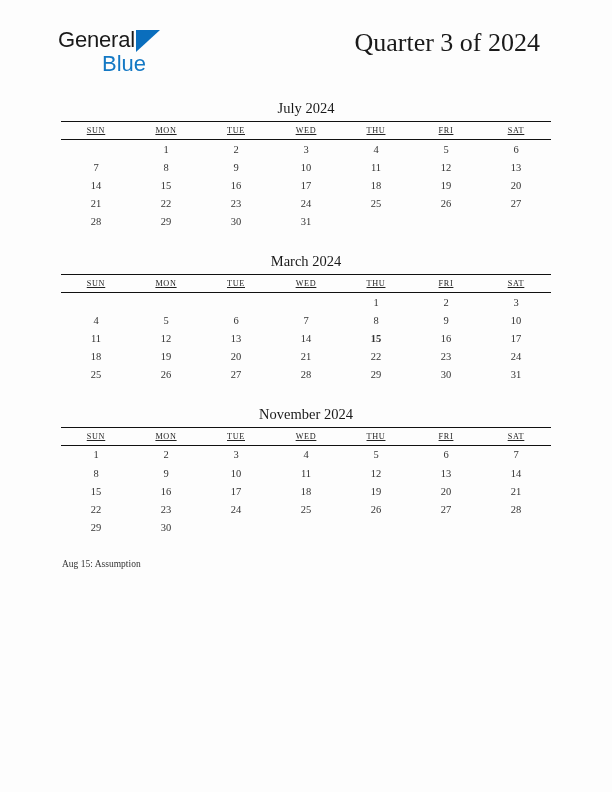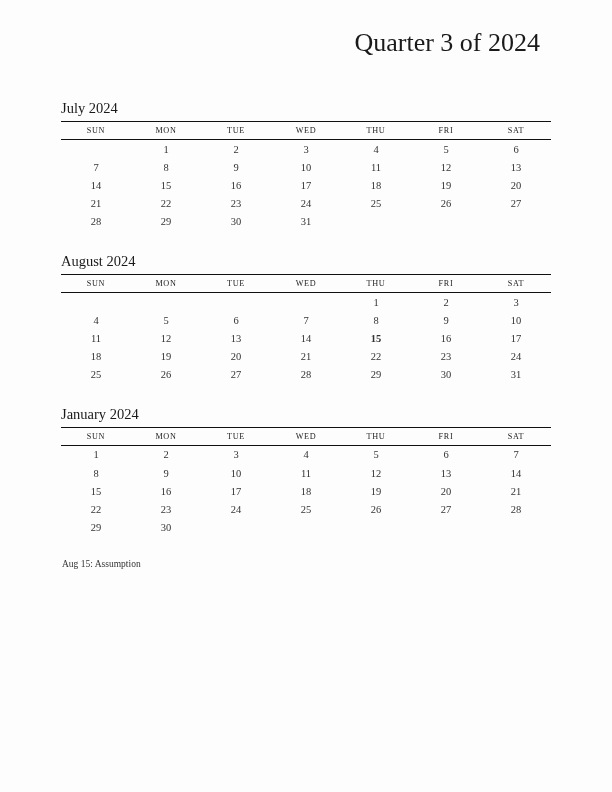--- a/index.html
+++ b/index.html
@@ -77,39 +77,41 @@
 
   
   .months {
     margin-top: 12px;
   }
   .month-block {
     width: 490px;
     margin: 0 auto 20px auto;
   }
   .month-title {
+    text-align: center;
     font-size: 14.5px;
     line-height: 20px;
     color: #1a1a1a;
     padding-bottom: 3px;
   }
   table.month-table {
     width: 490px;
     border-collapse: collapse;
     table-layout: fixed;
   }
   table.month-table thead th {
     font-size: 8.2px;
     font-weight: normal;
     letter-spacing: 0.7px;
     color: #222222;
     text-align: center;
     padding: 4px 0 4px 0;
     border-top: 1.1px solid #111111;
     border-bottom: 1.1px solid #111111;
+    text-decoration: underline;
   }
   table.month-table tbody td {
     font-size: 10.5px;
     text-align: center;
     color: #333333;
     padding: 2.6px 0 2.6px 0;
     height: 13px;
   }
   td.holiday {
     color: #f41f08;
@@ -129,20 +131,27 @@
     font-size: 9.5px;
     line-height: 14px;
     color: #333333;
   }
 </style>
 </head>
 <body>
 
 <div class="page-header">
 
+  <div class="logo">
+    <div class="logo-row-top">
+      <span class="logo-general">General</span>
+      <span class="logo-triangle"></span>
+    </div>
+    <span class="logo-blue">Blue</span>
+  </div>
 
   <div class="title-block">
     <div class="title-line">Quarter 3 of 2024</div>
   </div>
 
 </div>
 
 <div class="months" id="months-container">
     <div class="month-block">
       <div class="month-title">July 2024</div>
@@ -201,21 +210,21 @@
             <td class="">30</td>
             <td class="">31</td>
             <td class="empty">&nbsp;</td>
             <td class="empty">&nbsp;</td>
             <td class="empty">&nbsp;</td>
           </tr>
         </tbody>
       </table>
     </div>
     <div class="month-block">
-      <div class="month-title">August 2024</div>
+      <div class="month-title">March 2024</div>
       <table class="month-table">
         <thead>
           <tr>
             <th>SUN</th>
             <th>MON</th>
             <th>TUE</th>
             <th>WED</th>
             <th>THU</th>
             <th>FRI</th>
             <th>SAT</th>
@@ -264,21 +273,21 @@
             <td class="">27</td>
             <td class="">28</td>
             <td class="">29</td>
             <td class="">30</td>
             <td class="">31</td>
           </tr>
         </tbody>
       </table>
     </div>
     <div class="month-block">
-      <div class="month-title">January 2024</div>
+      <div class="month-title">November 2024</div>
       <table class="month-table">
         <thead>
           <tr>
             <th>SUN</th>
             <th>MON</th>
             <th>TUE</th>
             <th>WED</th>
             <th>THU</th>
             <th>FRI</th>
             <th>SAT</th>

